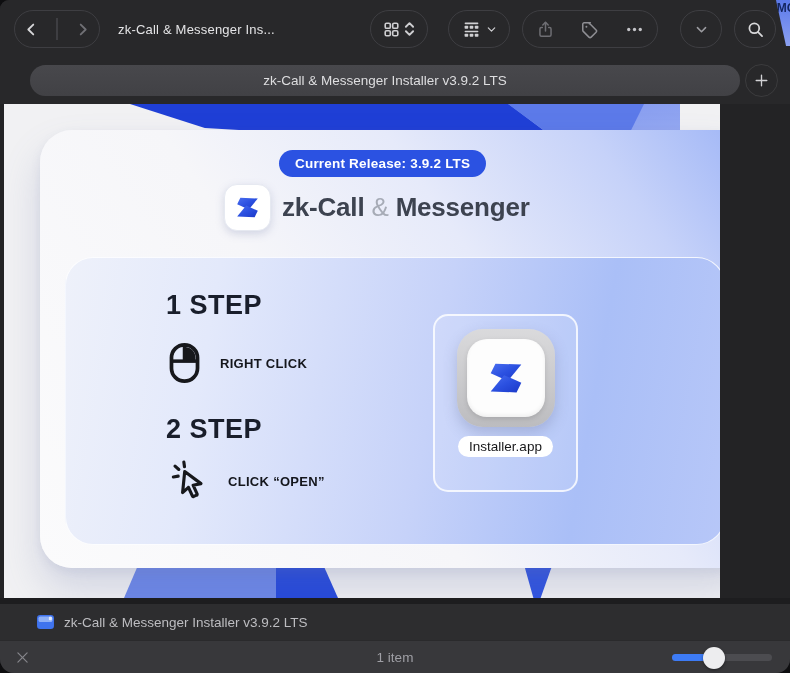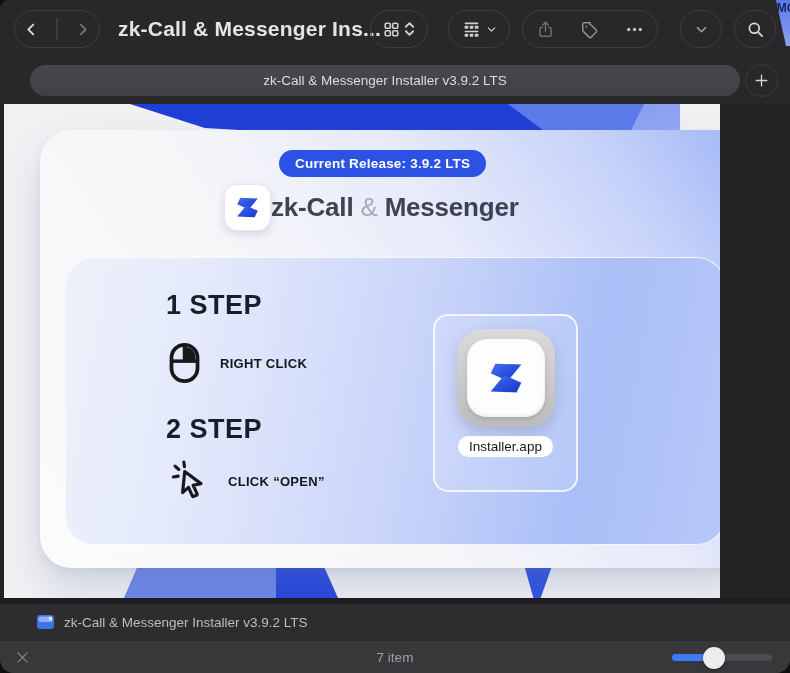--- a/index.html
+++ b/index.html
@@ -14,21 +14,21 @@
 
   .window { position:absolute; inset:0; background:#232325; border-radius:9px 9px 14px 14px; overflow:hidden; z-index:1; }
 
   
   .toolbar { position:absolute; top:0; left:0; right:0; height:58px; background:#28282a; }
   .pill { position:absolute; top:10px; height:38px; border:1.5px solid #3e3e42; border-radius:20px;
           display:flex; align-items:center; justify-content:center; gap:8px; background:transparent; }
   .navpill { left:14px; width:86px; justify-content:space-around; gap:0; }
   .navdiv { width:1.5px; height:22px; background:#3e3e42; }
   .win-title { position:absolute; left:118px; top:0; height:58px; display:flex; align-items:center;
-               font-size:21px; font-weight:700; color:#e4e4e6; letter-spacing:.2px; }
+               font-size:13px; font-weight:400; color:#e4e4e6; letter-spacing:.2px; }
   .btn-view   { left:370px; width:58px; gap:4px; }
   .btn-group  { left:448px; width:62px; gap:5px; }
   .btn-actions{ left:522px; width:136px; gap:0; justify-content:space-around; }
   .btn-chev   { left:680px; width:42px; }
   .btn-search { left:734px; width:42px; }
   .ic { display:flex; align-items:center; justify-content:center; }
 
   
   .tabbar { position:absolute; top:58px; left:0; right:0; height:46px; background:#28282a; }
   .tab { position:absolute; left:30px; right:50px; top:7px; height:31px; border-radius:16px;
@@ -54,21 +54,21 @@
              clip-path:polygon(8% 0,100% 0,62% 100%,38% 100%); }
 
   .card { position:absolute; left:36px; top:26px; width:710px; height:438px; border-radius:32px; z-index:3;
           background:linear-gradient(235deg,#9fb5f6 0%,#c6d2f9 16%,#e6eafa 36%,#f6f6f9 58%,#fbfbfc 100%);
           box-shadow:0 22px 38px rgba(100,115,170,.22), 0 4px 10px rgba(120,130,170,.12); }
 
   .badge { position:absolute; left:239px; top:20px; height:27px; padding:0 16px; border-radius:14px;
            background:#2b52e2; color:#fff; font-size:13.5px; font-weight:700; letter-spacing:.2px;
            display:flex; align-items:center; }
 
-  .brandrow { position:absolute; left:184px; top:54px; display:flex; align-items:center; }
+  .brandrow { position:absolute; left:184px; top:54px; display:flex; align-items:center; gap:11px; }
   .brand-icon { width:47px; height:47px; border-radius:13px; background:#fff; border:1px solid #e6e9f1;
                 box-shadow:0 3px 8px rgba(130,140,180,.3); display:flex; align-items:center; justify-content:center; }
   .brand-text { font-size:26px; font-weight:600; color:#3d4350; letter-spacing:-.2px; }
   .brand-text .amp { color:#a6abb6; font-weight:500; }
 
   .inner { position:absolute; left:25px; top:127px; width:660px; height:288px; border-radius:28px;
            border:1px solid rgba(255,255,255,.85);
            background:linear-gradient(100deg,#eef1fa 0%,#e3e9fb 22%,#c6d2f9 55%,#aabff7 78%,#b7c7f8 100%); }
 
   .step-title { position:absolute; font-size:27px; font-weight:800; color:#191e2b; letter-spacing:.5px; }
@@ -330,21 +330,21 @@
       </span>
       <span>zk-Call &amp; Messenger Installer v3.9.2 LTS</span>
     </div>
 
     <div class="bottombar">
       <span class="close-x ic">
         <svg width="17" height="17" viewBox="0 0 24 24">
             <path d="M5.5 5.5l13 13M18.5 5.5l-13 13" fill="none" stroke="currentColor" stroke-width="1.7" stroke-linecap="round"></path>
           </svg>
       </span>
-      <div class="items-count">7 item</div>
+      <div class="items-count">1 item</div>
       <div class="slider">
         <div class="slider-fill" style="width: 42%;"></div>
         <div class="slider-knob" style="left: calc(42% - 11px);"></div>
       </div>
     </div>
 
   </div>
 </div>
 
 </body></html>

